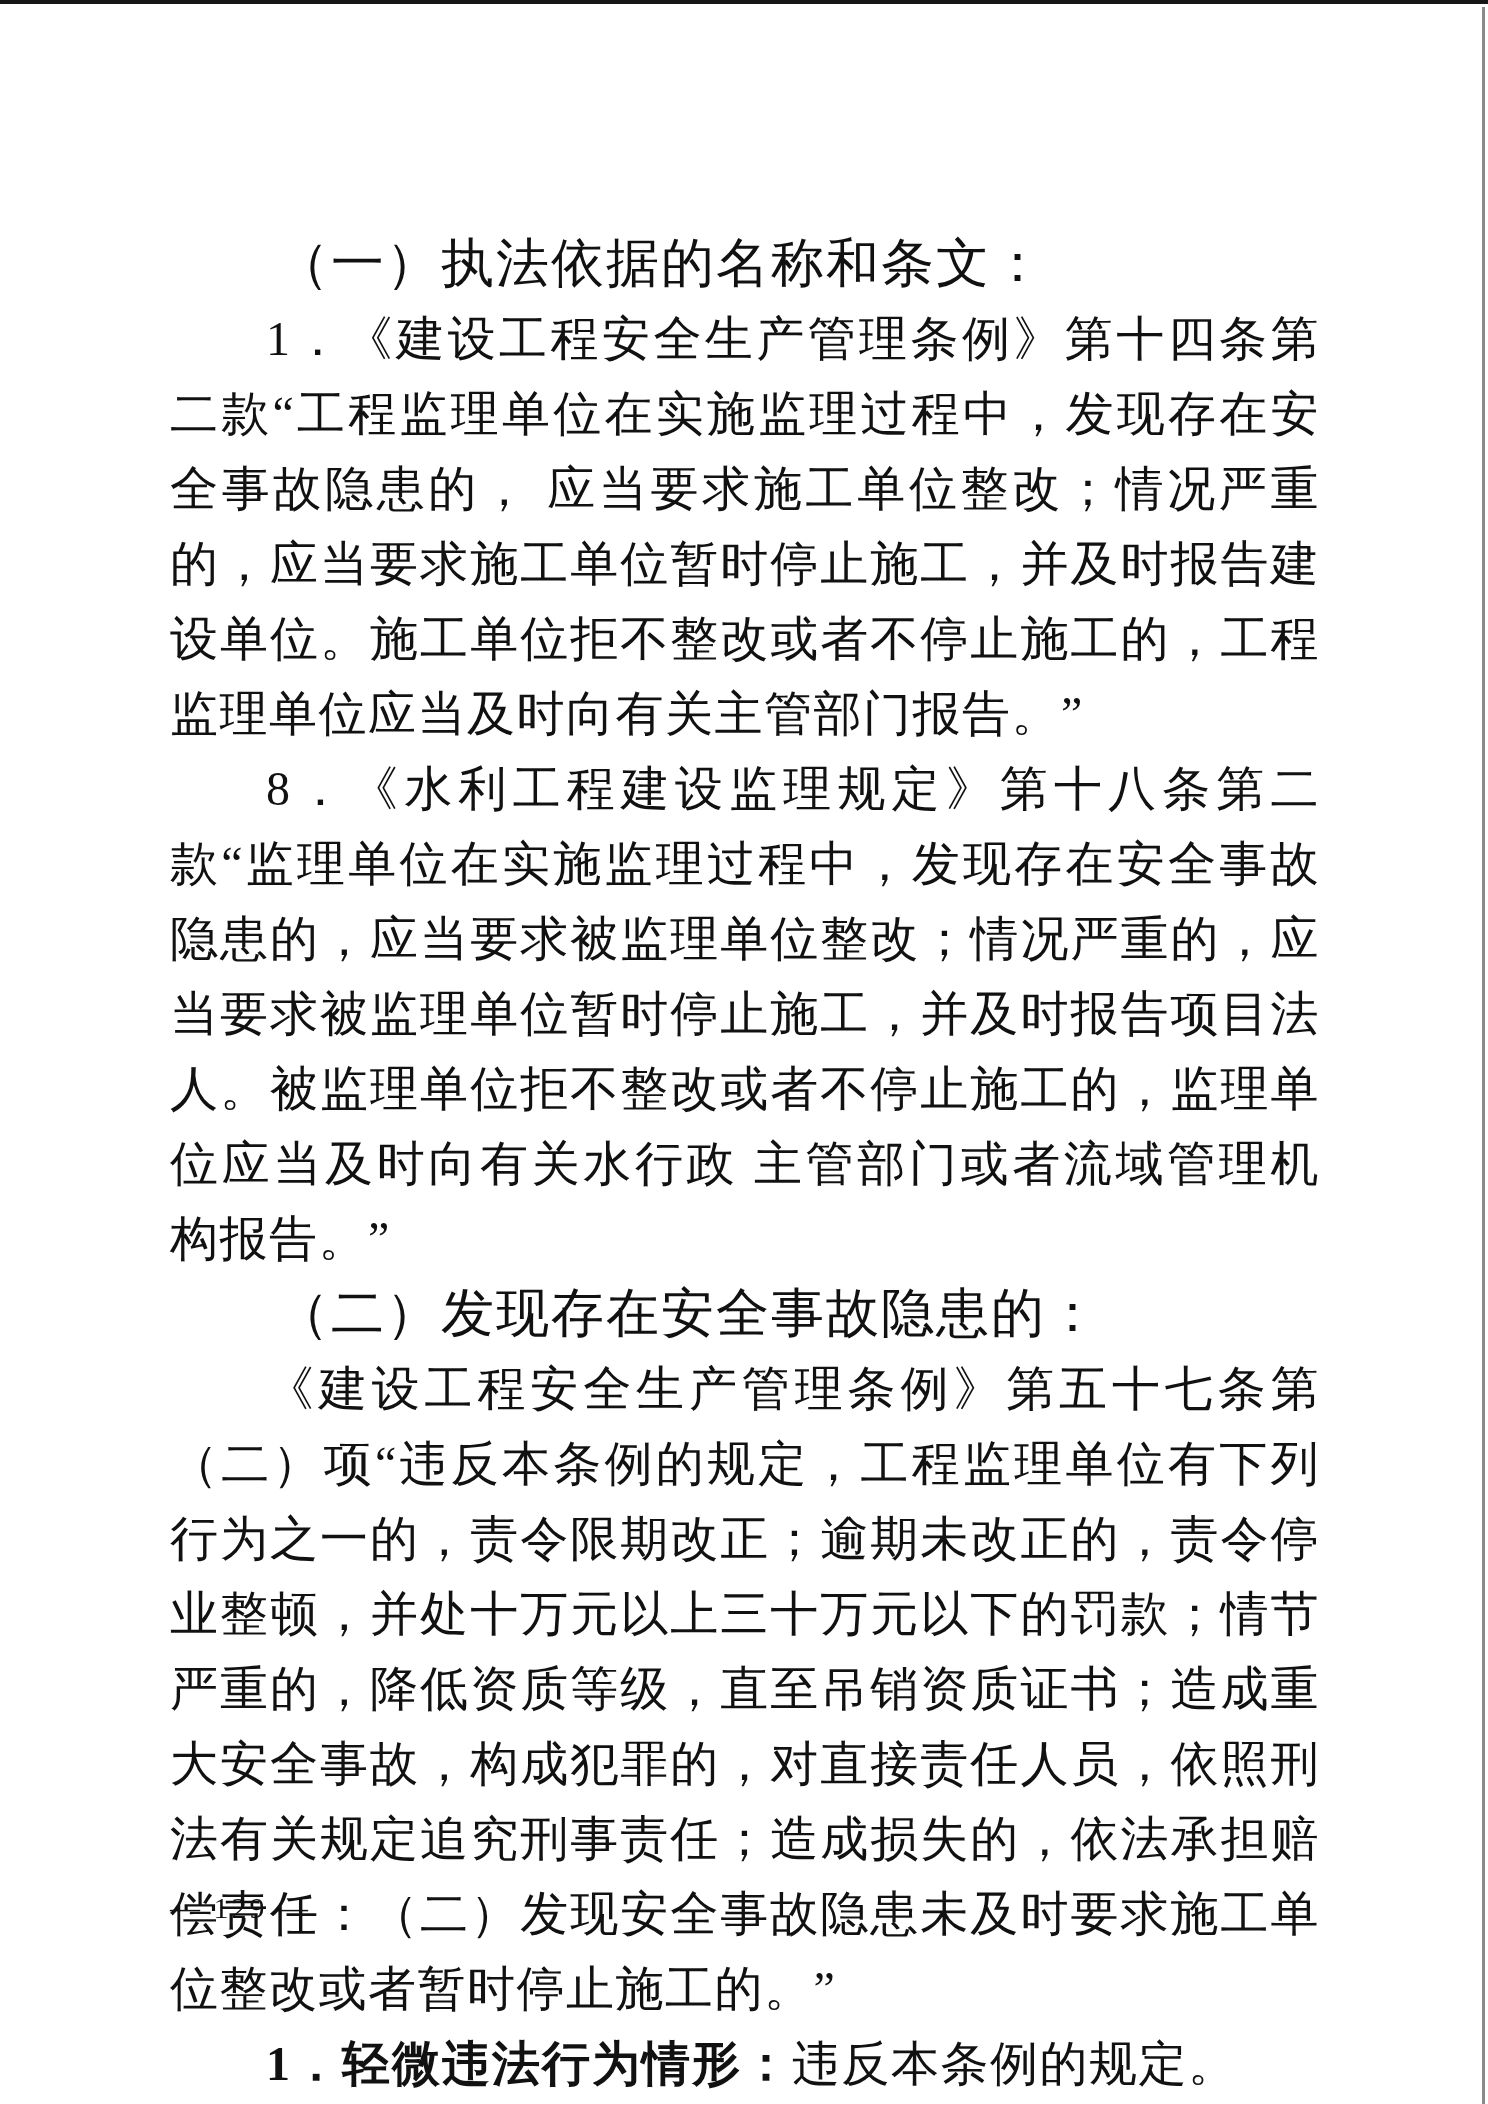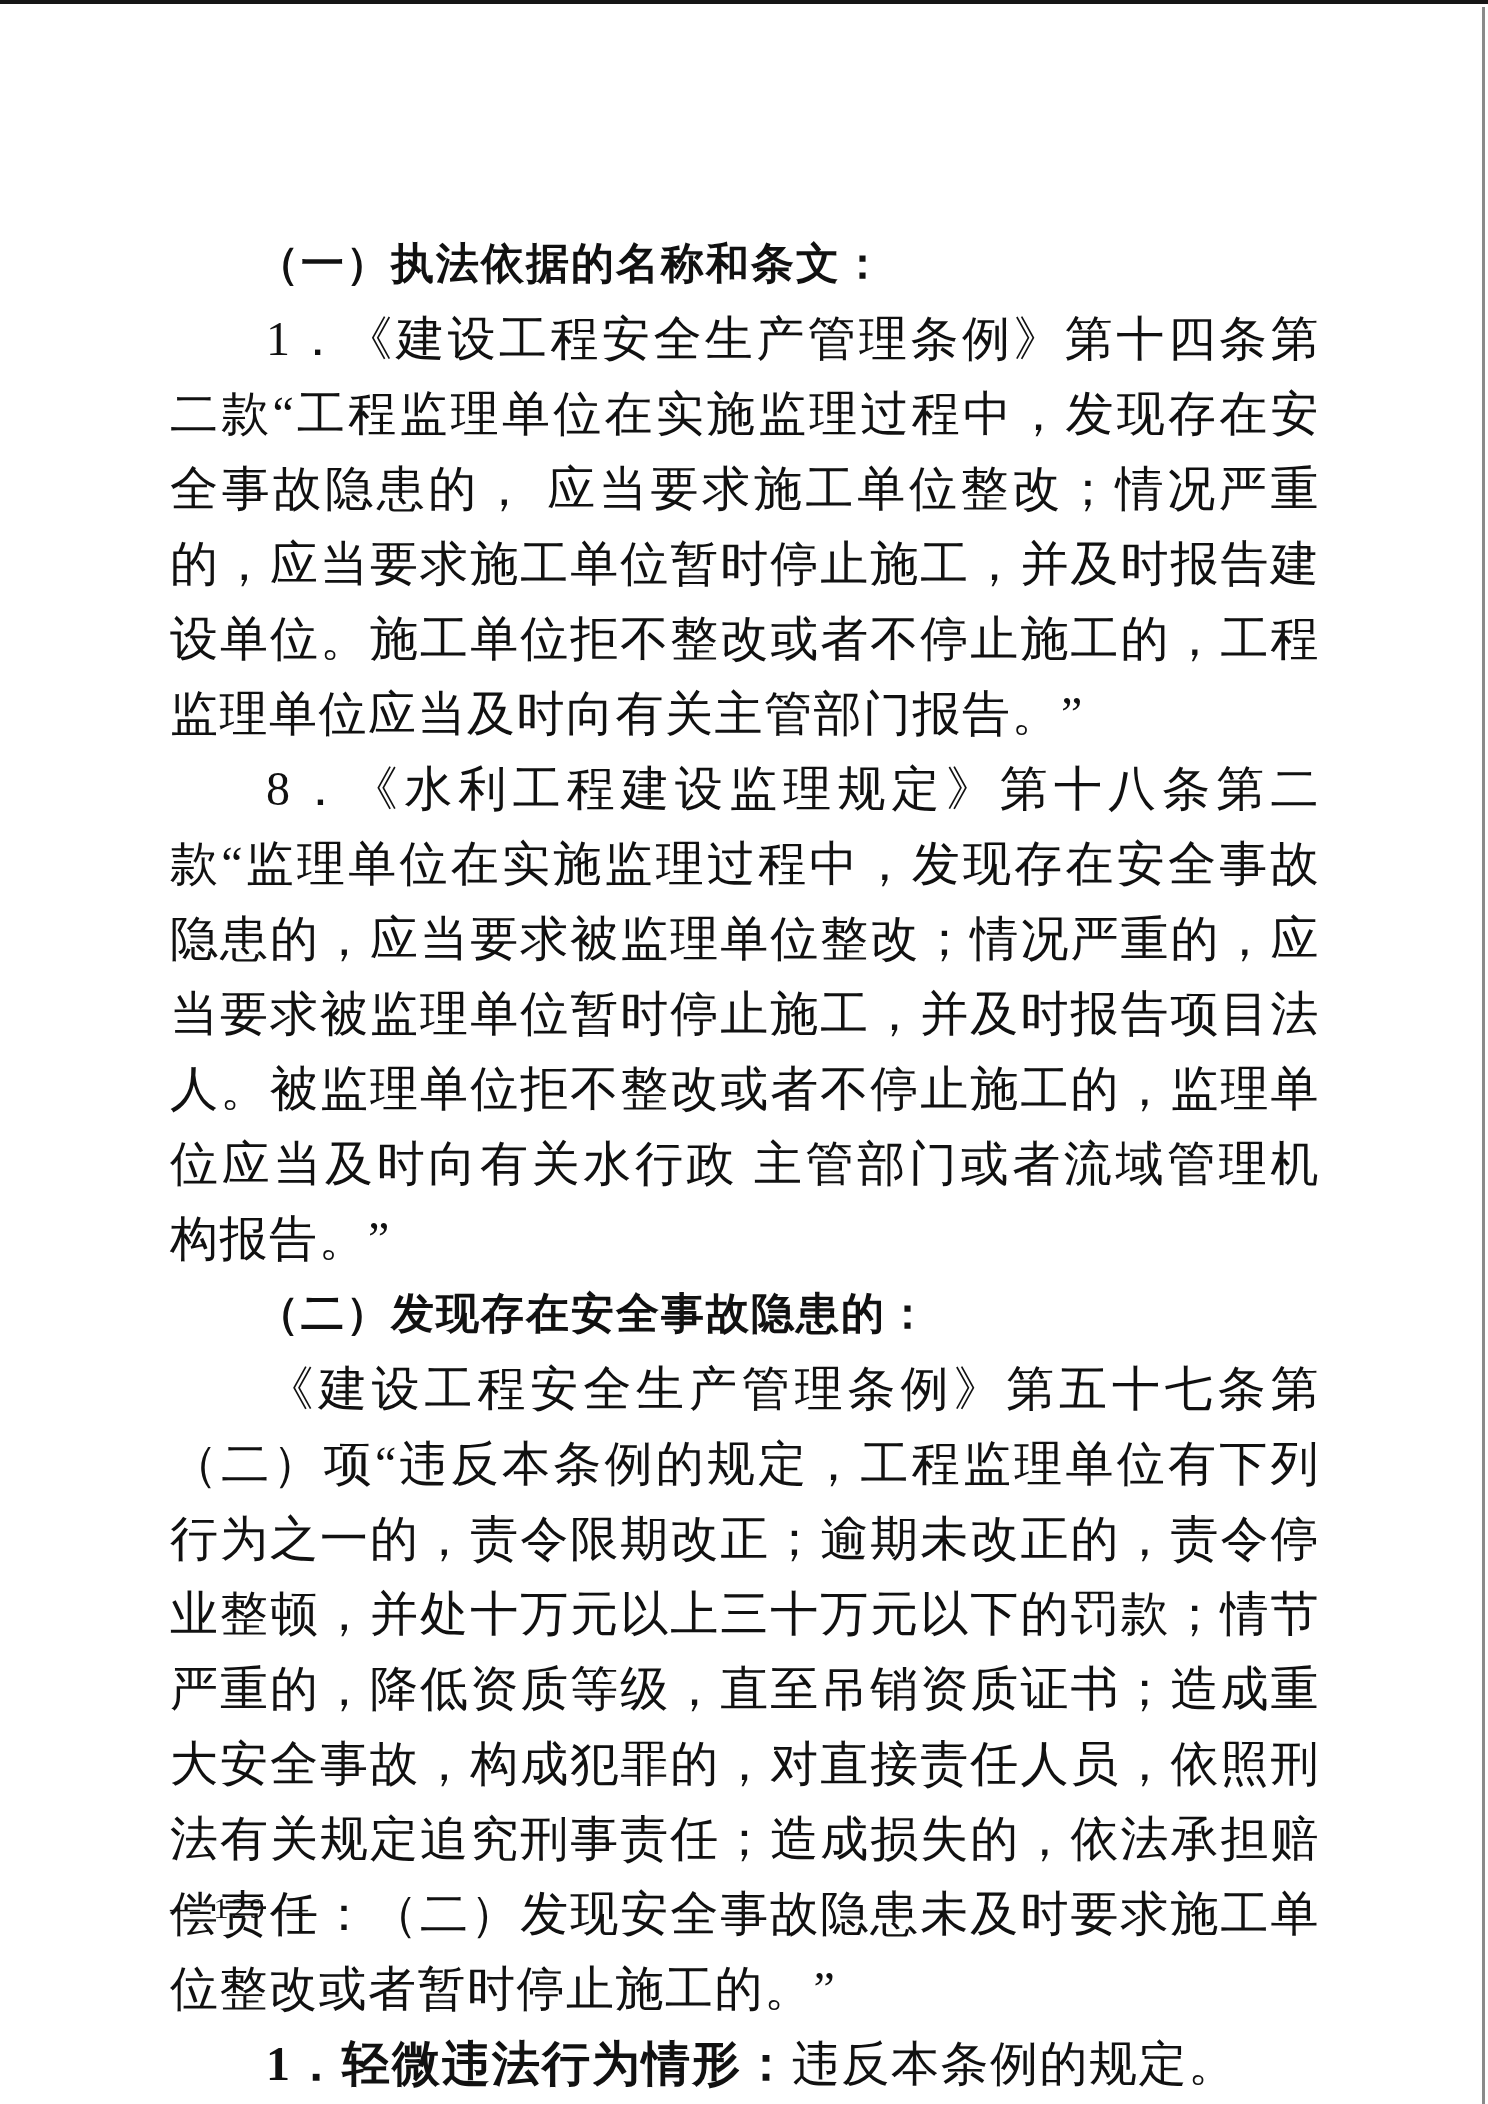--- a/index.html
+++ b/index.html
@@ -30,22 +30,22 @@
     bottom: 0;
     background: #8a8a8a;
   }
   .content {
     position: absolute;
     left: 170px;
     top: 226px;
     width: 1150px;
   }
   .heading {
-    font-size: 43px;
-    font-weight: bold;
+    font-size: 53px;
+    font-weight: normal;
     margin: 0;
     text-indent: 2em;
     line-height: 75px;
     letter-spacing: 2px;
     white-space: nowrap;
   }
   .para {
     font-size: 48px;
     font-weight: normal;
     margin: 0;

